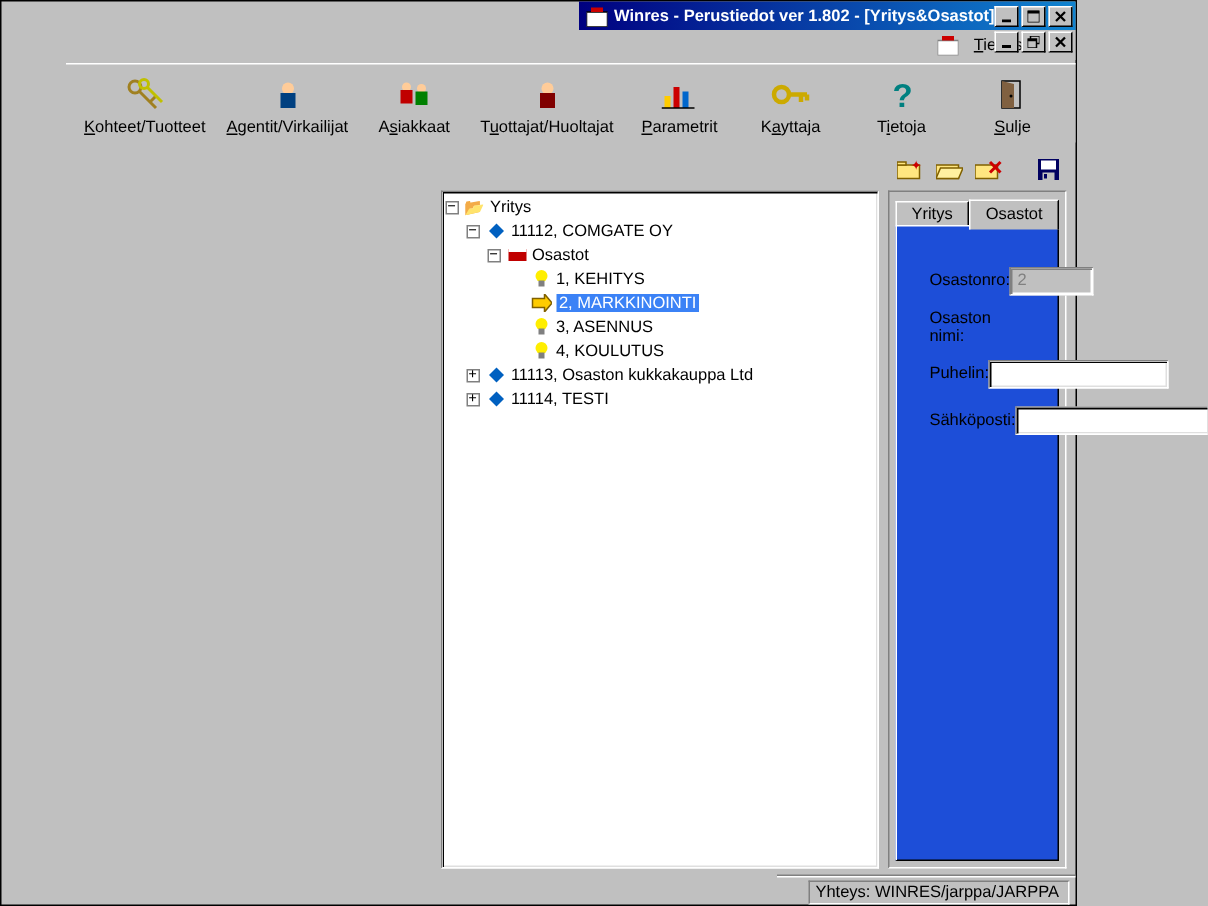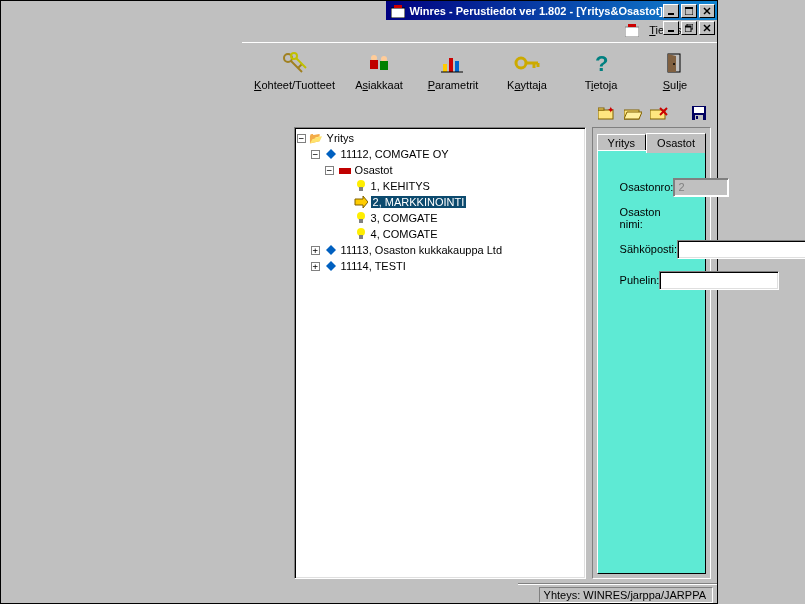--- a/index.html
+++ b/index.html
@@ -152,21 +152,21 @@
     cursor: pointer;
   }
   .tind { display:inline-block; width:14px; }
   .ticon2 {
     width: 16px; height: 14px;
     display: inline-flex; align-items: center; justify-content: center;
     margin-right: 2px;
     font-size: 11px;
   }
   .tsel {
-    background: #0c4a6e;
+    background: #3b82f6;
     color: #fff;
     padding: 0 2px;
   }
   .rightpanel {
     flex: 1;
     border-top: 1px solid #808080;
     border-left: 1px solid #808080;
     border-right: 1px solid #fff;
     border-bottom: 1px solid #fff;
     background: #c0c0c0;
@@ -199,21 +199,21 @@
     margin-bottom: -2px;
   }
   .tabbody {
     border-top: 1px solid #fff;
     border-left: 1px solid #fff;
     border-right: 1px solid #000;
     border-bottom: 1px solid #000;
     position: absolute;
     left: 4px; right: 4px; bottom: 4px;
     top: 22px;
-    background: #5eead4;
+    background: #1d4ed8;
     padding: 26px 22px;
   }
   .formrow {
     display: flex;
     align-items: center;
     margin-bottom: 11px;
     height: 20px;
   }
   .formlabel {
     width: 96px;
@@ -331,28 +331,46 @@
             <line x1="9" y1="9" x2="20" y2="20" stroke="#a08020" stroke-width="2"></line>
             <line x1="16" y1="16" x2="20" y2="12" stroke="#a08020" stroke-width="2"></line>
             <circle cx="12" cy="4" r="3" fill="none" stroke="#c0c000" stroke-width="2"></circle>
             <line x1="14" y1="6" x2="24" y2="16" stroke="#c0c000" stroke-width="2"></line>
           </svg>
         </span>
       <span class="tlabel"><u>K</u>ohteet/Tuotteet</span>
     </div>
     <div class="toolbtn">
       <span class="ticon">
+          <svg width="22" height="22">
+            <circle cx="11" cy="7" r="4" fill="#ffcc99"></circle>
+            <rect x="6" y="10" width="10" height="10" fill="#004080"></rect>
+          </svg>
+        </span>
+      <span class="tlabel"><u>A</u>gentit/Virkailijat</span>
+    </div>
+    <div class="toolbtn">
+      <span class="ticon">
           <svg width="26" height="22">
             <circle cx="8" cy="6" r="3" fill="#ffcc99"></circle>
             <rect x="4" y="8" width="8" height="9" fill="#c00000"></rect>
             <circle cx="18" cy="7" r="3" fill="#ffcc99"></circle>
             <rect x="14" y="9" width="8" height="9" fill="#008000"></rect>
           </svg>
         </span>
       <span class="tlabel">A<u>s</u>iakkaat</span>
+    </div>
+    <div class="toolbtn">
+      <span class="ticon">
+          <svg width="22" height="22">
+            <circle cx="11" cy="7" r="4" fill="#ffcc99"></circle>
+            <rect x="6" y="10" width="10" height="10" fill="#800000"></rect>
+          </svg>
+        </span>
+      <span class="tlabel">T<u>u</u>ottajat/Huoltajat</span>
     </div>
     <div class="toolbtn">
       <span class="ticon">
           <svg width="24" height="22">
             <rect x="2" y="12" width="4" height="8" fill="#ffcc00"></rect>
             <rect x="8" y="6" width="4" height="14" fill="#cc0000"></rect>
             <rect x="14" y="9" width="4" height="11" fill="#0066cc"></rect>
             <line x1="0" y1="20" x2="22" y2="20" stroke="#000"></line>
           </svg>
         </span>
@@ -486,34 +504,34 @@
           <span class="tind"></span>
             <span class="tind"></span>
             <span class="tind"></span>
             <span class="tind"></span>
           <span class="ticon2">
               <svg width="12" height="14">
                 <circle cx="6" cy="5" r="4" fill="#ffee00"></circle>
                 <rect x="4" y="8" width="4" height="4" fill="#808080"></rect>
               </svg>
             </span>
-          <span>3, COMGATE</span>
+          <span>3, ASENNUS</span>
         </div>
         <div class="tnode">
           <span class="tind"></span>
             <span class="tind"></span>
             <span class="tind"></span>
             <span class="tind"></span>
           <span class="ticon2">
               <svg width="12" height="14">
                 <circle cx="6" cy="5" r="4" fill="#ffee00"></circle>
                 <rect x="4" y="8" width="4" height="4" fill="#808080"></rect>
               </svg>
             </span>
-          <span>4, COMGATE</span>
+          <span>4, KOULUTUS</span>
         </div>
 
         <div class="tnode">
           <span class="tind"></span>
           <span class="tbox">+</span>
           <span class="ticon2">
               <svg width="12" height="12">
                 <polygon points="6,1 11,6 6,11 1,6" fill="#0060c0"></polygon>
               </svg>
             </span>
@@ -541,26 +559,26 @@
       <div class="tabbody">
 
         <div class="formrow">
           <span class="formlabel">Osastonro:</span>
           <input class="textfield readonly" style="width: 56px;" readonly="" value="2">
         </div>
         <div class="formrow">
           <span class="formlabel">Osaston nimi:</span>
         </div>
         <div class="formrow">
+          <span class="formlabel">Puhelin:</span>
+          <input class="textfield" style="width: 120px;" value="">
+        </div>
+        <div class="formrow">
           <span class="formlabel">Sähköposti:</span>
           <input class="textfield" style="width: 248px;" value="">
-        </div>
-        <div class="formrow">
-          <span class="formlabel">Puhelin:</span>
-          <input class="textfield" style="width: 120px;" value="">
         </div>
 
       </div>
     </div>
 
   </div>
 
   <div class="statusbar">
     <span class="statusbox">Yhteys: WINRES/jarppa/JARPPA</span>
   </div>

